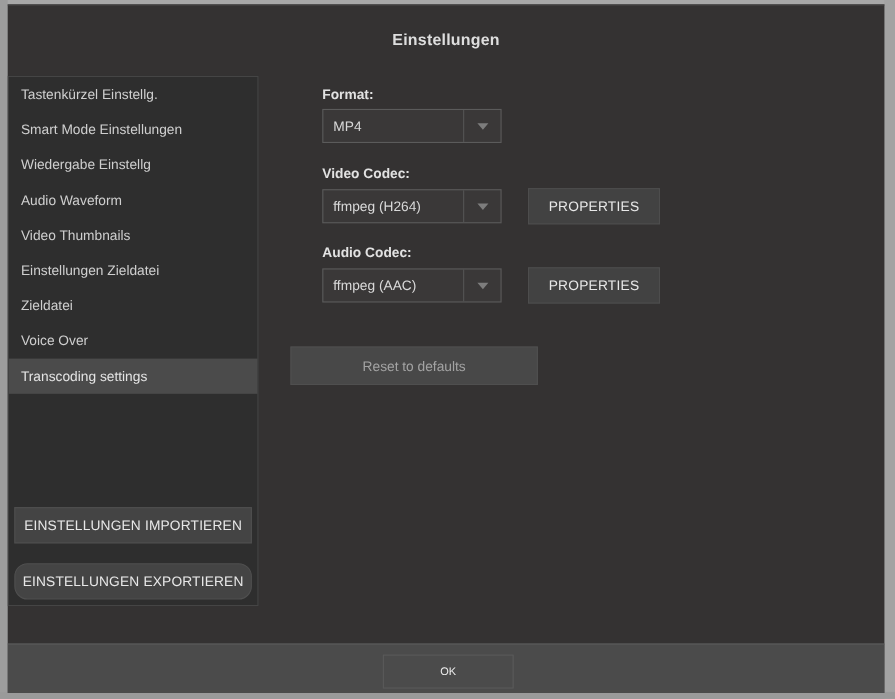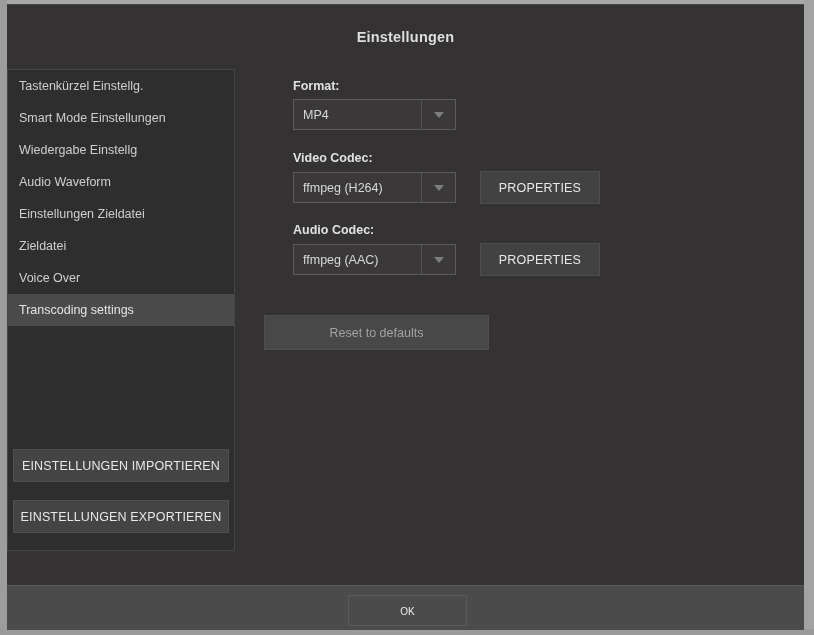--- a/index.html
+++ b/index.html
@@ -105,21 +105,21 @@
     line-height: 33px;
     text-align: center;
     background: #444444;
     border: 1px solid #4f4f4f;
     color: #e8e8e8;
     font-size: 12.5px;
     letter-spacing: 0.15px;
     box-sizing: border-box;
     margin-bottom: 18px;
   }
-  .side-btn:last-child { margin-bottom: 12px; }
+  .side-btn:last-child { margin-bottom: 0; border-radius: 12px; }
 
   
   #main-panel {
     position: absolute;
     left: 250px;
     top: 64px;
     width: 520px;
     height: 482px;
   }
   .field-label {
@@ -245,20 +245,23 @@
         <div class="nav-item">
           <span>Smart Mode Einstellungen</span>
         </div>
         <div class="nav-item">
           <span>Wiedergabe Einstellg</span>
         </div>
         <div class="nav-item">
           <span>Audio Waveform</span>
         </div>
         <div class="nav-item">
+          <span>Video Thumbnails</span>
+        </div>
+        <div class="nav-item">
           <span>Einstellungen Zieldatei</span>
         </div>
         <div class="nav-item">
           <span>Zieldatei</span>
         </div>
         <div class="nav-item">
           <span>Voice Over</span>
         </div>
         <div class="nav-item selected">
           <span>Transcoding settings</span>

